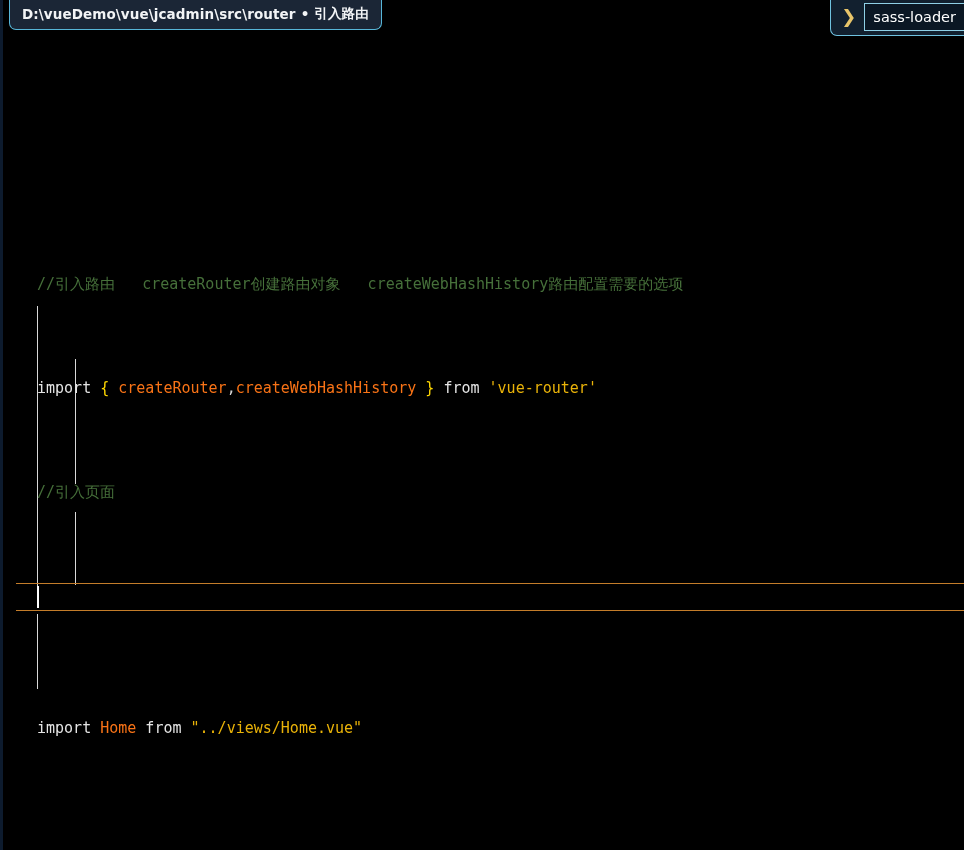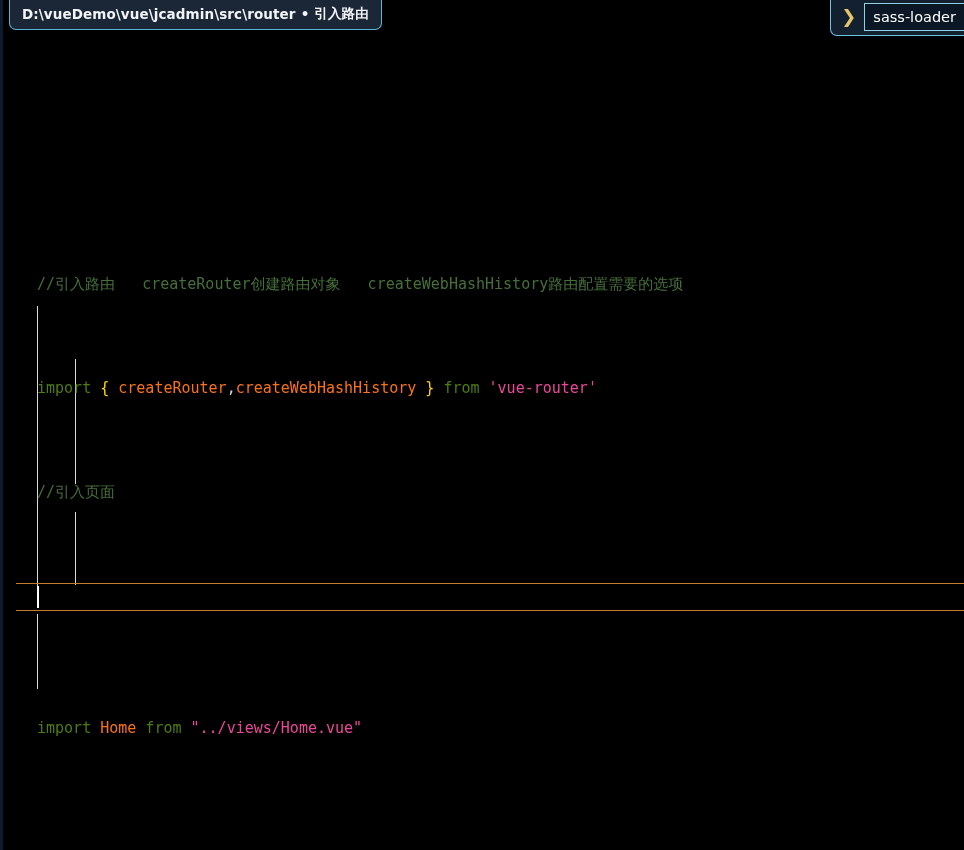--- a/index.html
+++ b/index.html
@@ -136,23 +136,23 @@
   
   .guide {
     position: absolute;
     width: 1px;
     background: #ffffff;
     opacity: 0.85;
   }
 
   
   .cmt  { color: #46703a; }
-  .kw   { color: #4d7c0f; }   
+  .kw   { color: #e5e5e5; }   
   .var  { color: #f97316; }   
-  .str  { color: #ec4899; }
+  .str  { color: #eab308; }
   .pun  { color: #d4d4d4; }   
   .br-y { color: #ffd700; }   
 </style>
 </head>
 <body>
 
 <div id="app">
 
   <div class="left-edge"></div>
 

